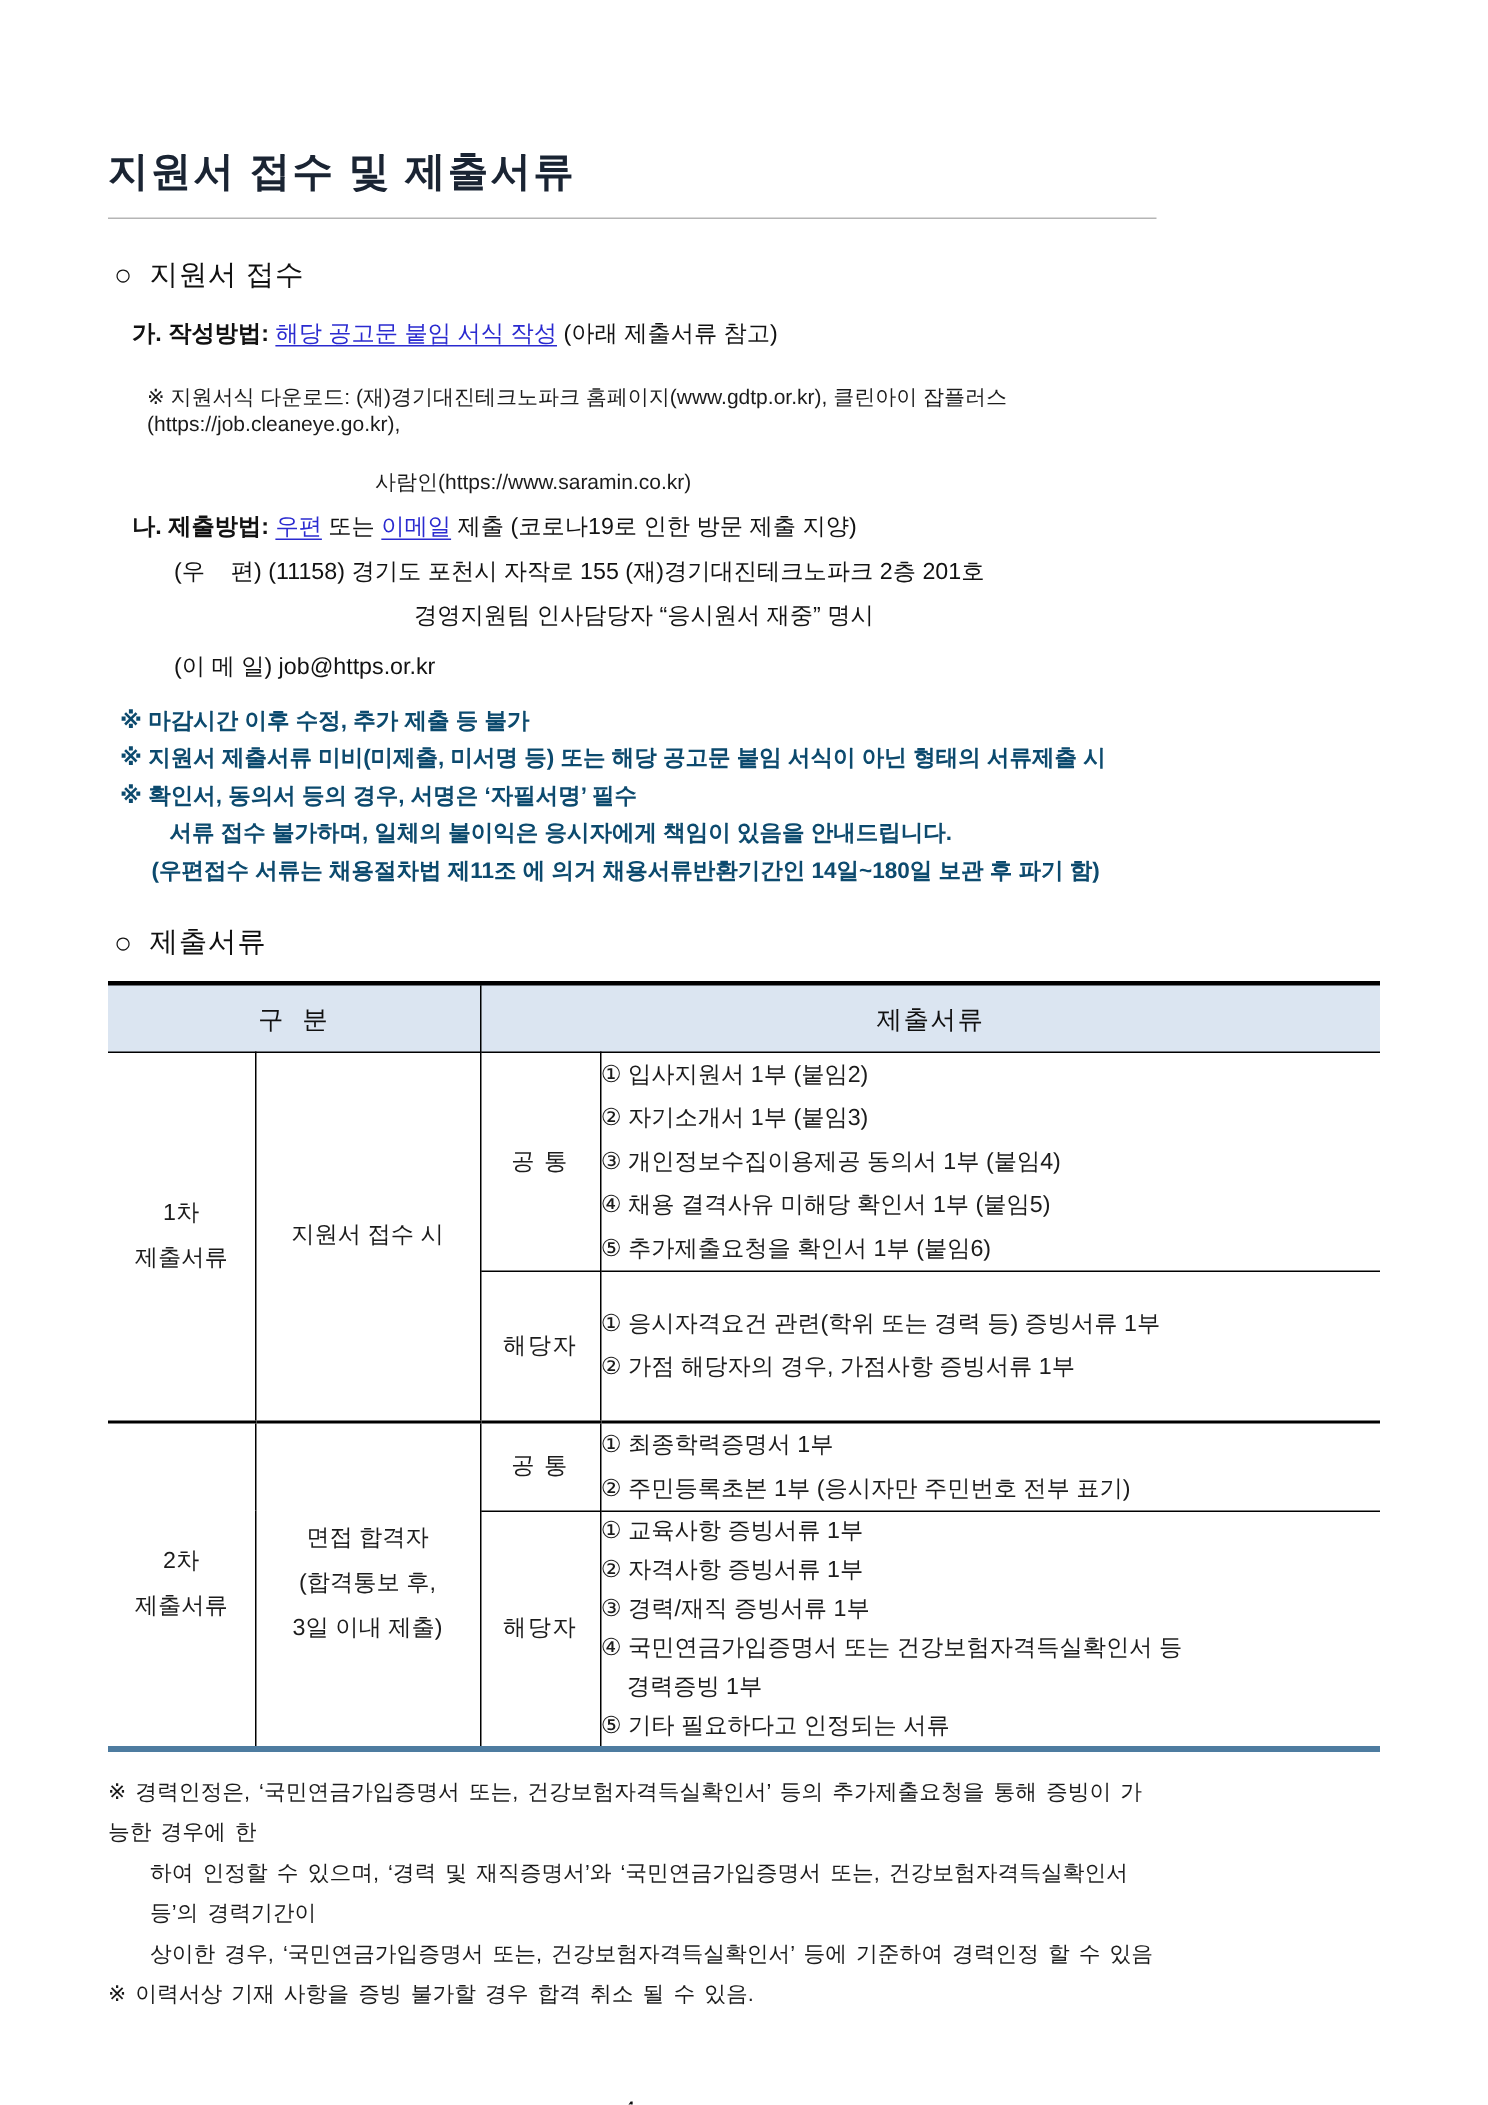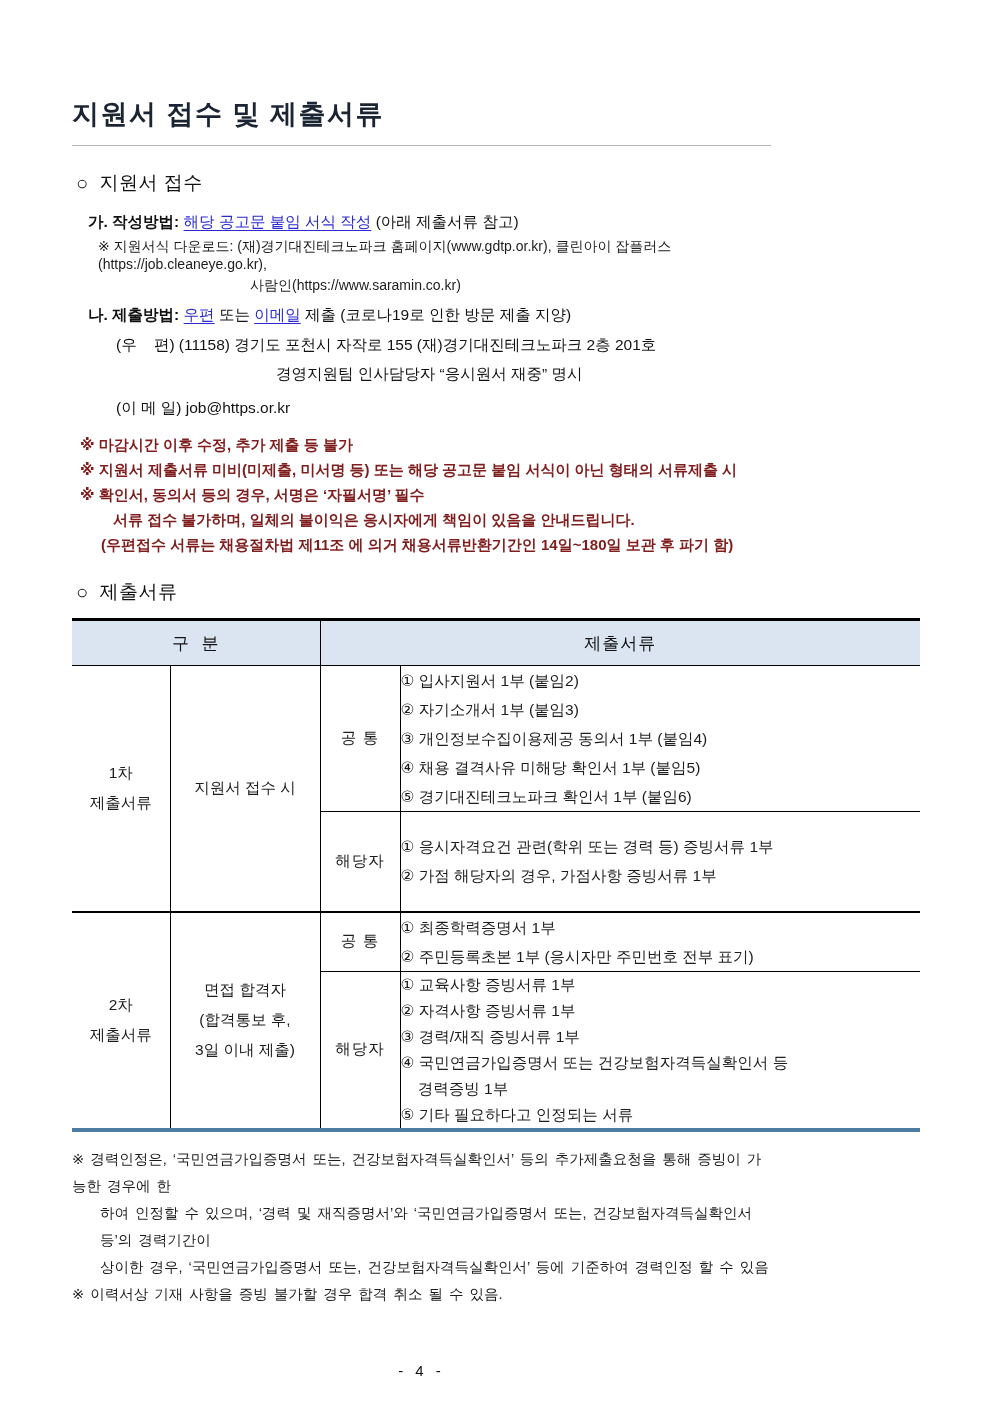--- a/index.html
+++ b/index.html
@@ -50,39 +50,39 @@
     white-space: pre-wrap;
   }
   .method-line .plain { font-weight: normal; }
   .doc-link {
     color: #2a2ad0;
     font-weight: normal;
     text-decoration: underline;
     text-underline-offset: 3px;
   }
   .sub-note {
-    margin: 5px 0 0 26px;
+    margin: 23px 0 0 26px;
     font-size: 14px;
     color: #1c1c1c;
     white-space: pre-wrap;
   }
   .sub-note.indent-url { margin-left: 178px; }
   .addr-line {
     margin: 9px 0 0 44px;
     font-size: 15.5px;
     white-space: pre-wrap;
   }
   .addr-line.indent-center { margin-left: 204px; margin-top: 8px; }
   .addr-line.email { margin-top: 13px; }
 
   .note-block { margin: 13px 0 0 8px; }
   .note-line {
     font-size: 15px;
     font-weight: bold;
-    color: #7f1d1d;
+    color: #0c4a6e;
     line-height: 25px;
     white-space: pre-wrap;
   }
   .note-line.cont { padding-left: 33px; }
   .note-line.cont2 { padding-left: 21px; }
 
   
   .submission-table {
     width: 848px;
     margin-top: 13px;
@@ -210,21 +210,21 @@
           </td>
         <td class="when-cell" rowspan="2">
             <div>지원서 접수 시</div>
           </td>
         <td class="group-cell">공 통</td>
         <td class="items-cell">
             <div>① 입사지원서 1부 (붙임2)</div>
             <div>② 자기소개서 1부 (붙임3)</div>
             <div>③ 개인정보수집이용제공 동의서 1부 (붙임4)</div>
             <div>④ 채용 결격사유 미해당 확인서 1부 (붙임5)</div>
-            <div>⑤ 경기대진테크노파크 확인서 1부 (붙임6)</div>
+            <div>⑤ 추가제출요청을 확인서 1부 (붙임6)</div>
           </td>
       </tr>
       <tr>
         <td class="group-cell row-h2">해당자</td>
         <td class="items-cell">
             <div>① 응시자격요건 관련(학위 또는 경력 등) 증빙서류 1부</div>
             <div>② 가점 해당자의 경우, 가점사항 증빙서류 1부</div>
           </td>
       </tr>
       <tr class="block-start">

